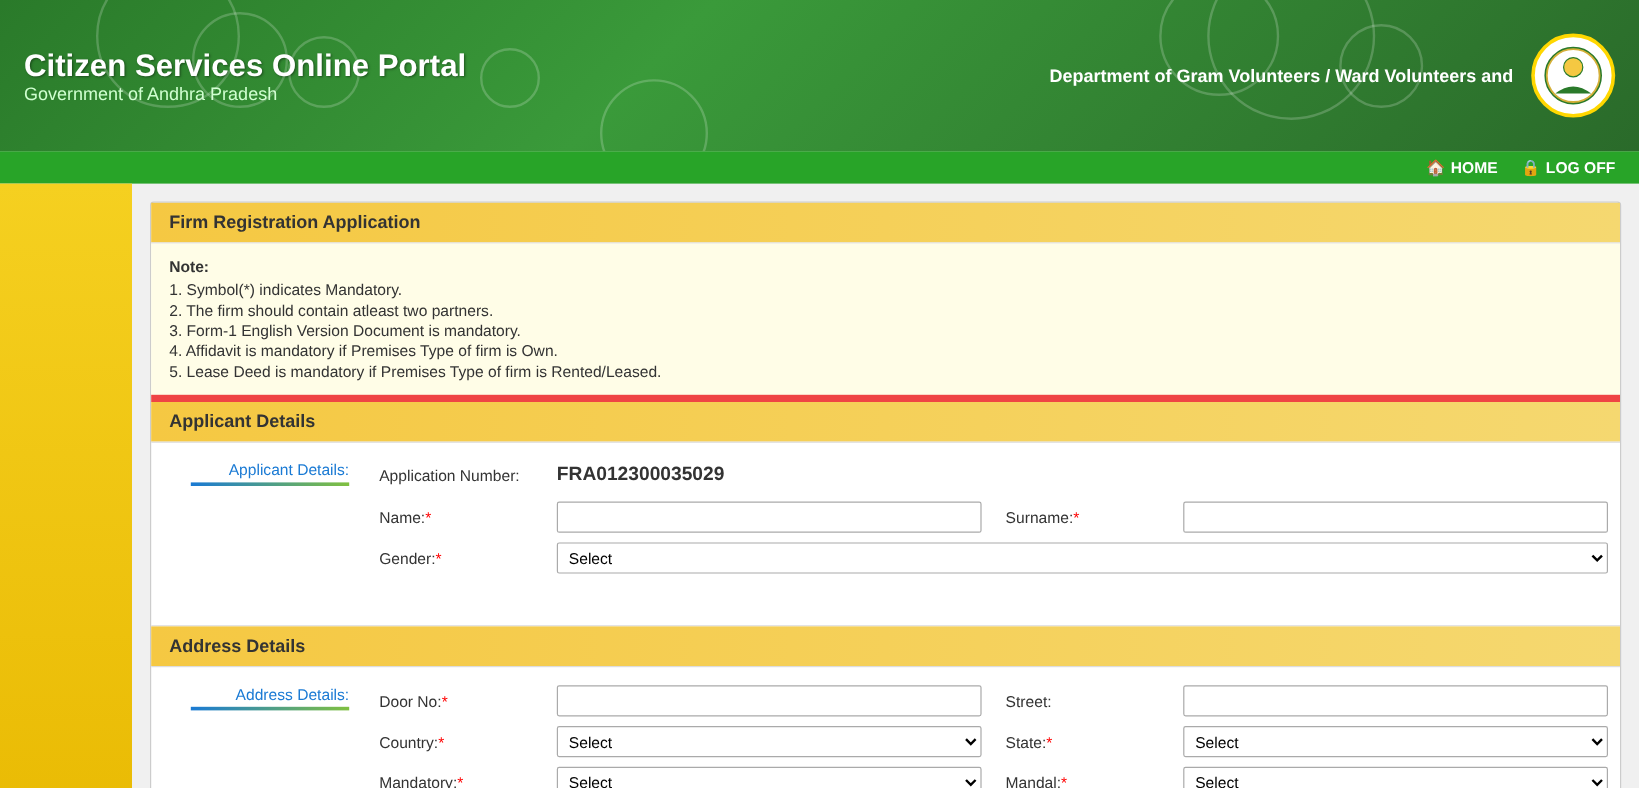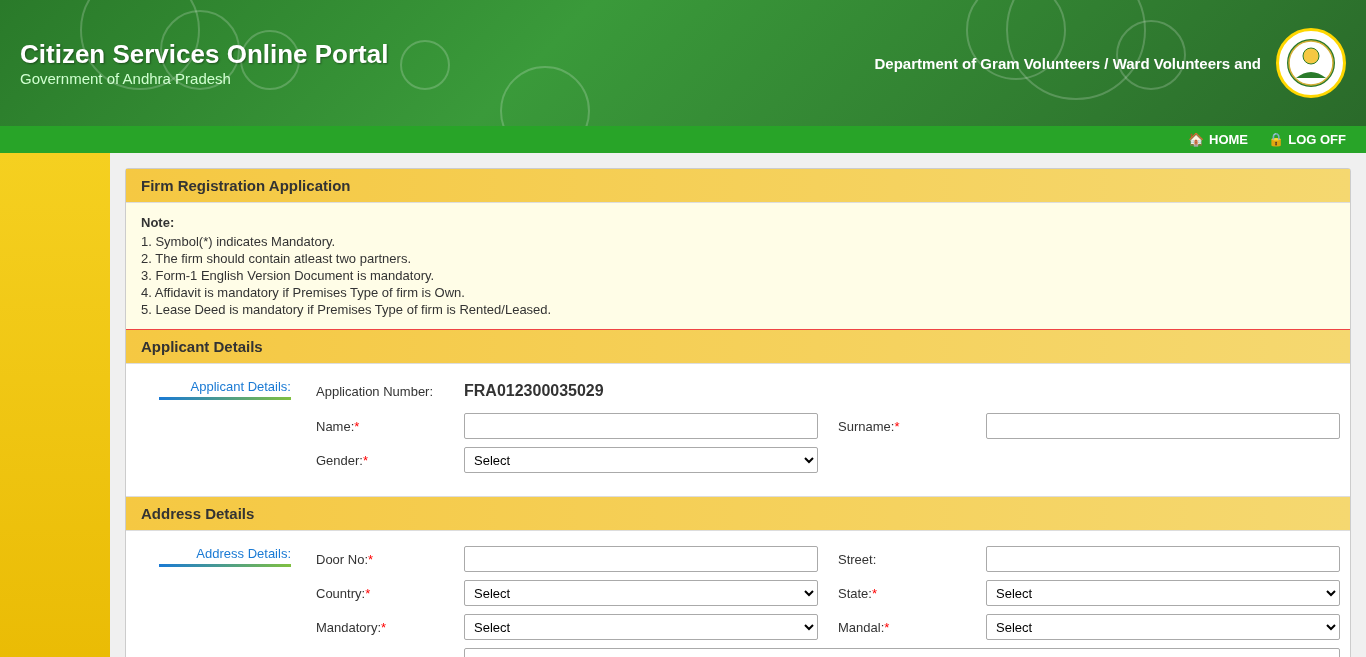--- a/index.html
+++ b/index.html
@@ -77,21 +77,21 @@
       font-size: 15px;
       font-weight: bold;
       color: #333;
       border-bottom: 1px solid #ddd;
     }
 
     
     .notes-section {
       padding: 10px 15px;
       background: #fffde7;
-      border-bottom: 1px solid #ef4444;
+      border-bottom: 6px solid #ef4444;
     }
     .notes-section p { margin: 2px 0; font-size: 13px; color: #333; }
     .notes-section .note-title { font-weight: bold; margin-bottom: 4px; }
 
     
     .subsection {
       border-bottom: 1px solid #ddd;
     }
     .subsection-inner {
       display: flex;
@@ -268,21 +268,21 @@
                   <input type="text" class="field-input" style="">
                 </div>
                 <div class="field-row" style="flex:1;">
                   <span class="field-label">
                     <span>Surname:</span><span class="req">*</span>
                   </span>
                   <input type="text" class="field-input" style="">
                 </div>
               </div>
 
-              <div style="display:flex; gap:20px; margin-bottom:8px;">
+              <div style="display:flex; gap:20px; margin-bottom:8px;flex-direction:column;">
                 <div class="field-row" style="flex:1;">
                   <span class="field-label">
                     <span>Gender:</span><span class="req">*</span>
                   </span>
                   <select class="field-select">
                     <option>Select</option>
                     <option>Male</option>
                     <option>Female</option>
                     <option>Transgender</option>
                   </select>

